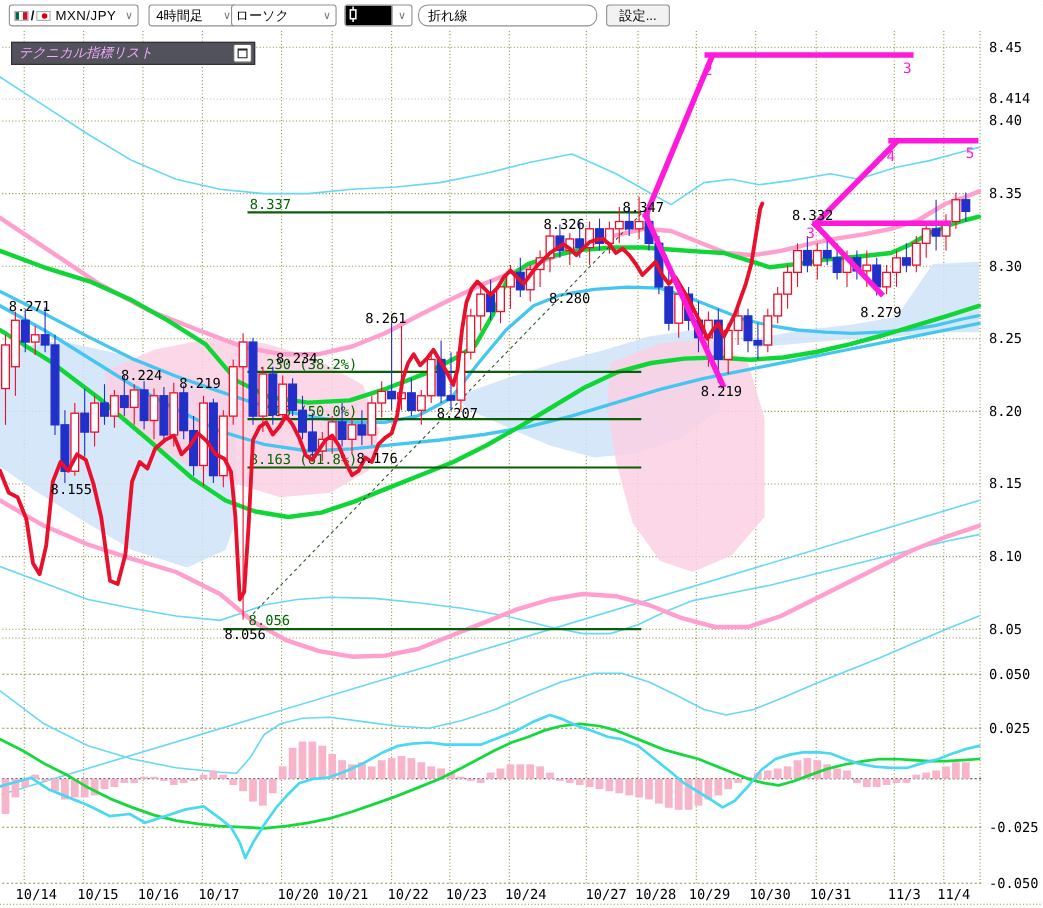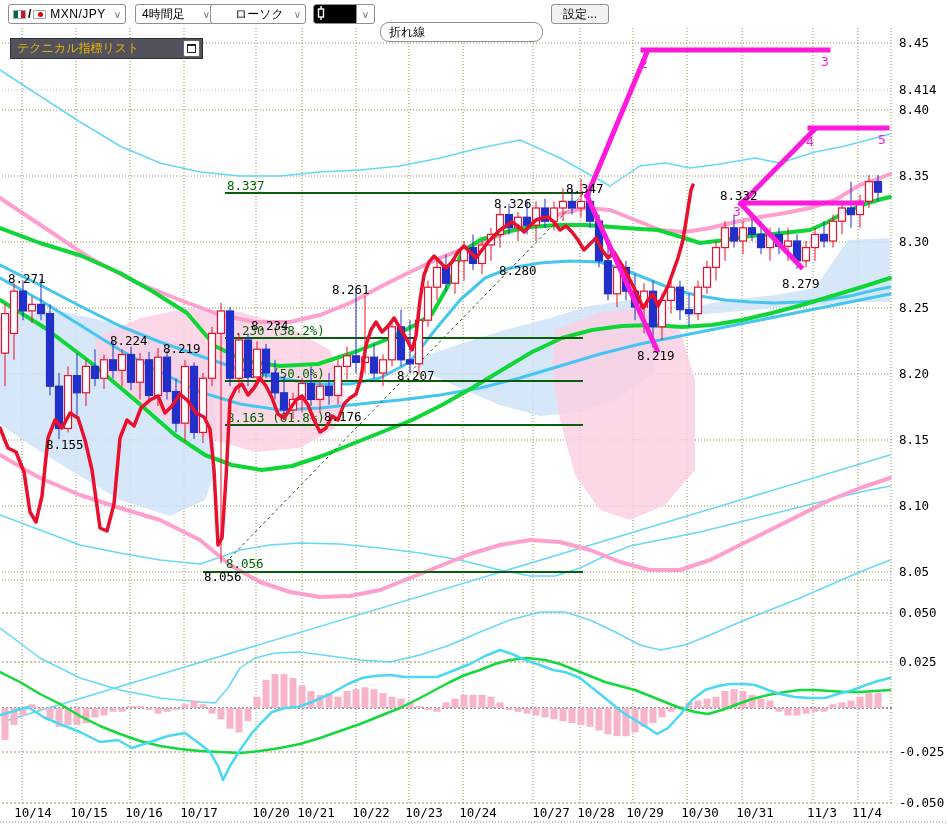--- a/index.html
+++ b/index.html
@@ -9,36 +9,36 @@
   #tabstrip{position:absolute;left:0;top:0;width:948px;height:4px;background:#fff;
             border-bottom:1px solid #b8b8b8;}
   .tabnotch{position:absolute;top:0;width:1px;height:4px;background:#b8b8b8;}
   
   #toolbar{position:absolute;left:0;top:0;width:948px;height:28px;background:#fff;z-index:5;}
   .ctl{position:absolute;top:4px;height:20px;box-sizing:border-box;border:1px solid #8f8f8f;
        background:#fff;border-radius:3px;display:flex;align-items:center;font-size:12px;}
   .chev{color:#777;font-size:10px;margin-left:auto;margin-right:4px;}
   #pairbox{left:8px;width:118px;padding-left:4px;}
   #tfbox{left:135px;width:80px;padding-left:6px;}
-  #typebox{left:210px;width:96px;padding-left:24px;}
+  #typebox{left:210px;width:96px;padding-left:3px;}
   #candlebox{left:313px;width:62px;padding:0;overflow:hidden;}
   #candlebox .blackpart{width:42px;height:100%;background:#000;display:flex;align-items:center;justify-content:center;}
   #candlebox .chevpart{flex:1;display:flex;align-items:center;justify-content:center;border-left:1px solid #8f8f8f;height:100%;}
-  #lineinput{left:380px;width:163px;border-radius:9px;padding-left:8px;color:#000;margin-top:18px;}
+  #lineinput{left:380px;width:163px;border-radius:9px;padding-left:8px;color:#000;}
   #settingsbtn{left:551px;width:58px;background:#f2f2f2;border-radius:3px;justify-content:center;cursor:default;align-items:flex-end;}
   .flag{display:inline-block;width:13px;height:9px;border:1px solid #aaa;box-sizing:border-box;margin-right:1px;position:relative;}
   .flag-mx{background:linear-gradient(90deg,#006847 33%,#fff 33%,#fff 66%,#ce1126 66%);}
   .flag-jp{background:#fff;}
   .flag-jp::after{content:"";position:absolute;left:3.5px;top:1.5px;width:5px;height:5px;border-radius:50%;background:#d00;}
   .slash{margin:0 2px 0 1px;font-weight:bold;}
   .pairtxt{font-weight:normal;letter-spacing:0.5px;}
   
-  #indwin{position:absolute;left:10px;top:38px;width:193px;height:21px;background:#52525c;
-          border:1px solid #2e2e36;color:#eab308;display:flex;align-items:center;
-          padding-left:6px;box-sizing:border-box;z-index:6;font-size:12px;}
+  #indwin{position:absolute;left:10px;top:38px;width:222px;height:21px;background:#52525c;
+          border:1px solid #2e2e36;color:#f0abfc;display:flex;align-items:center;
+          padding-left:6px;box-sizing:border-box;z-index:6;font-size:12px;font-style:italic;}
   #indwin .winbtn{margin-left:auto;margin-right:2px;width:15px;height:15px;background:#fff;
           border:1px solid #666;border-radius:2px;display:flex;align-items:center;justify-content:center;}
   #indwin .winbtn span{display:block;width:7px;height:6px;border:1px solid #222;border-top:2px solid #222;}
   svg{position:absolute;left:0;top:0;}
   text{font-family:"DejaVu Sans Mono","Liberation Mono",monospace;}
 </style>
 </head>
 <body>
 <div id="app">
 

